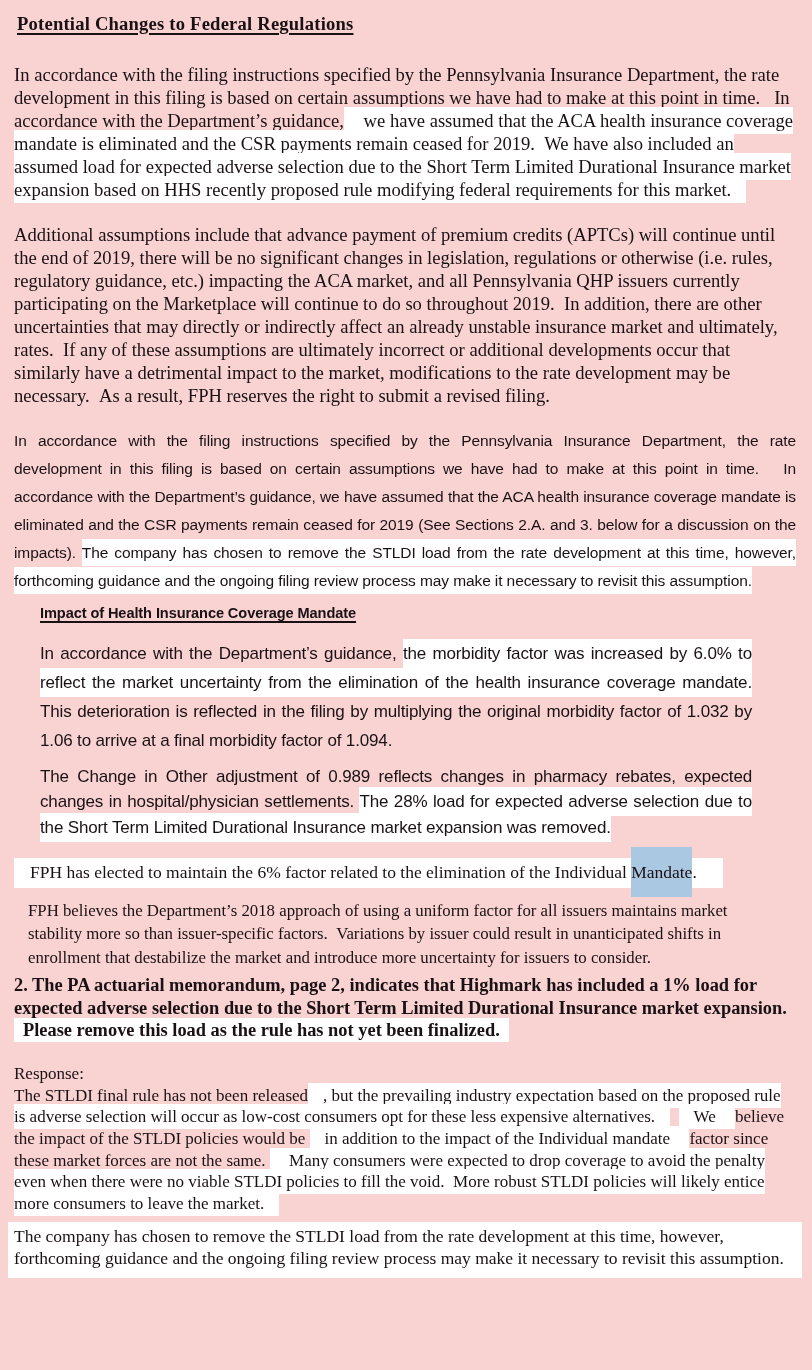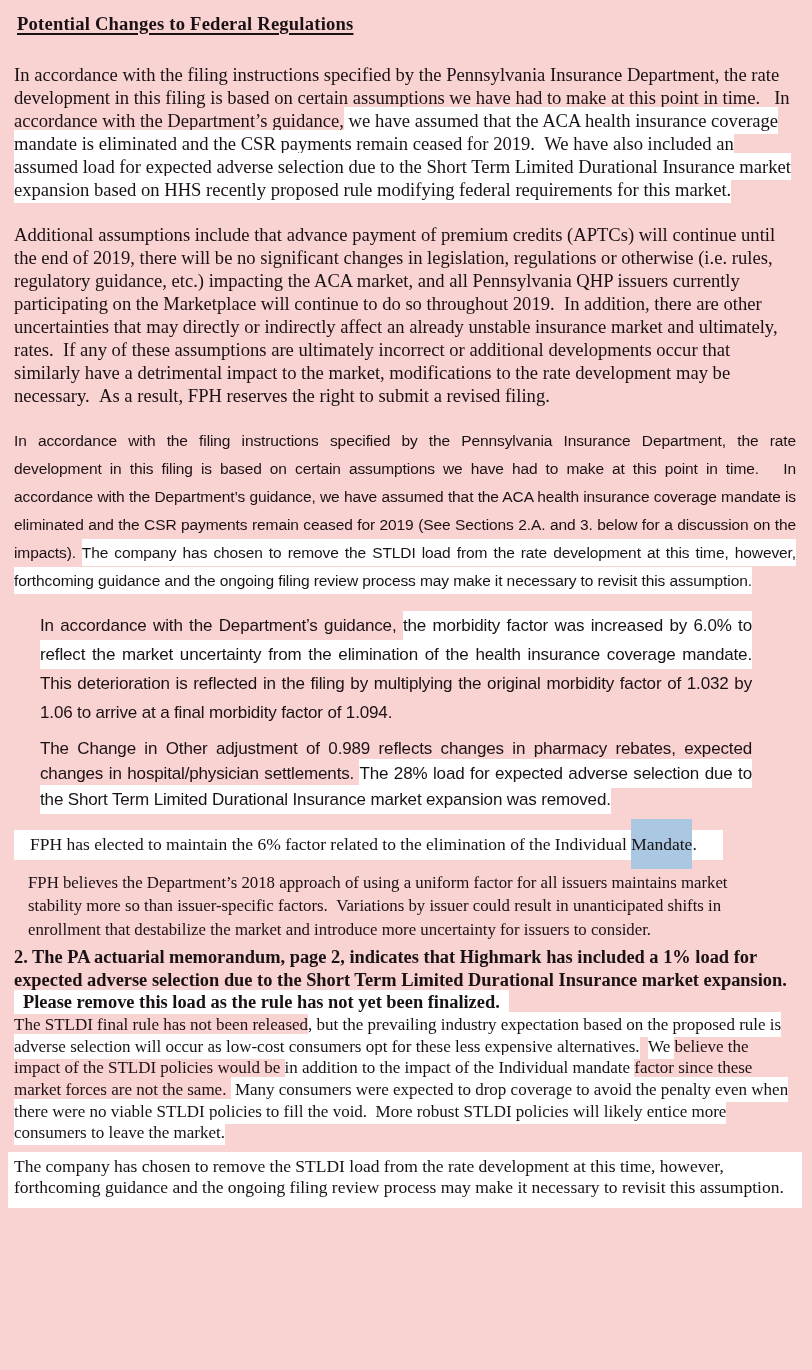--- a/index.html
+++ b/index.html
@@ -71,33 +71,35 @@
 
   .final {
     margin: 8px -6px 0 -6px;
     font-size: 17.5px;
     line-height: 21.5px;
     background: var(--hl, #ffffff);
     padding: 4px 8px 9px 6px;
   }
 
   .seg { background: transparent; }
-  .hl-white { background: var(--hl, #ffffff); padding: 3px 0; }
+  .hl-white { background: var(--hl, #ffffff); padding: 3px 15px; }
   .sans .hl-white { padding: 5px 0; }
   .hl-blue { background: var(--sel, #abc8e2); padding: 15px 0; }
   .q2 .hl-white { padding: 2px 9px; }
 </style>
 </head>
 <body>
 
 <div class="page" id="doc">
     <div class="block serif heading1"><span class="seg hl-none">Potential Changes to Federal Regulations</span></div>
     <div class="block serif p1"><span class="seg hl-none">In accordance with the filing instructions specified by the Pennsylvania Insurance Department, the rate development in this filing is based on certain assumptions we have had to make at this point in time. &nbsp; In accordance with the Department’s guidance,</span><span class="seg hl-white"> we have assumed that the ACA health insurance coverage mandate is eliminated and the CSR payments remain ceased for 2019. &nbsp;We have also included an assumed load for expected adverse selection due to the Short Term Limited Durational Insurance market expansion based on HHS recently proposed rule modifying federal requirements for this market.</span></div>
     <div class="block serif p2"><span class="seg hl-none">Additional assumptions include that advance payment of premium credits (APTCs) will continue until the end of 2019, there will be no significant changes in legislation, regulations or otherwise (i.e. rules, regulatory guidance, etc.) impacting the ACA market, and all Pennsylvania QHP issuers currently participating on the Marketplace will continue to do so throughout 2019. &nbsp;In addition, there are other uncertainties that may directly or indirectly affect an already unstable insurance market and ultimately, rates. &nbsp;If any of these assumptions are ultimately incorrect or additional developments occur that similarly have a detrimental impact to the market, modifications to the rate development may be necessary. &nbsp;As a result, FPH reserves the right to submit a revised filing.</span></div>
     <div class="block sans p3 justify"><span class="seg hl-none">In accordance with the filing instructions specified by the Pennsylvania Insurance Department, the rate development in this filing is based on certain assumptions we have had to make at this point in time. &nbsp; In accordance with the Department’s guidance, we have assumed that the ACA health insurance coverage mandate is eliminated and the CSR payments remain ceased for 2019 (See Sections 2.A. and 3. below for a discussion on the impacts). </span><span class="seg hl-white">The company has chosen to remove the STLDI load from the rate development at this time, however, forthcoming guidance and the ongoing filing review process may make it necessary to revisit this assumption.</span></div>
+    <div class="block sans heading2"><span class="seg hl-none">Impact of Health Insurance Coverage Mandate</span></div>
     <div class="block sans p4 justify"><span class="seg hl-none">In accordance with the Department’s guidance, </span><span class="seg hl-white">the morbidity factor was increased by 6.0% to reflect the market uncertainty from the elimination of the health insurance coverage mandate. </span><span class="seg hl-none">This deterioration is reflected in the filing by multiplying the original morbidity factor of 1.032 by 1.06 to arrive at a final morbidity factor of 1.094.</span></div>
     <div class="block sans p5 justify"><span class="seg hl-none">The Change in Other adjustment of 0.989 reflects changes in pharmacy rebates, expected changes in hospital/physician settlements. </span><span class="seg hl-white">The 28% load for expected adverse selection due to the Short Term Limited Durational Insurance market expansion was removed.</span></div>
     <div class="block serif fph-line"><span class="seg hl-none">FPH has elected to maintain the 6% factor related to the elimination of the Individual </span><span class="seg hl-blue">Mandate</span><span class="seg hl-none">.</span></div>
     <div class="block serif fphb"><span class="seg hl-none">FPH believes the Department’s 2018 approach of using a uniform factor for all issuers maintains market stability more so than issuer-specific factors. &nbsp;Variations by issuer could result in unanticipated shifts in enrollment that destabilize the market and introduce more uncertainty for issuers to consider.</span></div>
     <div class="block serif q2"><span class="seg hl-none">2. The PA actuarial memorandum, page 2, indicates that Highmark has included a 1% load for expected adverse selection due to the Short Term Limited Durational Insurance market expansion. </span><span class="seg hl-white">Please remove this load as the rule has not yet been finalized.</span></div>
+    <div class="block serif resp-label"><span class="seg hl-none">Response:</span></div>
     <div class="block serif resp"><span class="seg hl-none">The STLDI final rule has not been released</span><span class="seg hl-white">, but the prevailing industry expectation based on the proposed rule is adverse selection will occur as low-cost consumers opt for these less expensive alternatives.</span><span class="seg hl-none"> &nbsp;</span><span class="seg hl-white">We </span><span class="seg hl-none">believe the impact of the STLDI policies would be </span><span class="seg hl-white">in addition to the impact of the Individual mandate </span><span class="seg hl-none">factor since these market forces are not the same. </span><span class="seg hl-white">&nbsp;Many consumers were expected to drop coverage to avoid the penalty even when there were no viable STLDI policies to fill the void. &nbsp;More robust STLDI policies will likely entice more consumers to leave the market.</span></div>
     <div class="block serif final"><span class="seg hl-none">The company has chosen to remove the STLDI load from the rate development at this time, however, forthcoming guidance and the ongoing filing review process may make it necessary to revisit this assumption.</span></div>
   </div>
 
 </body></html>

